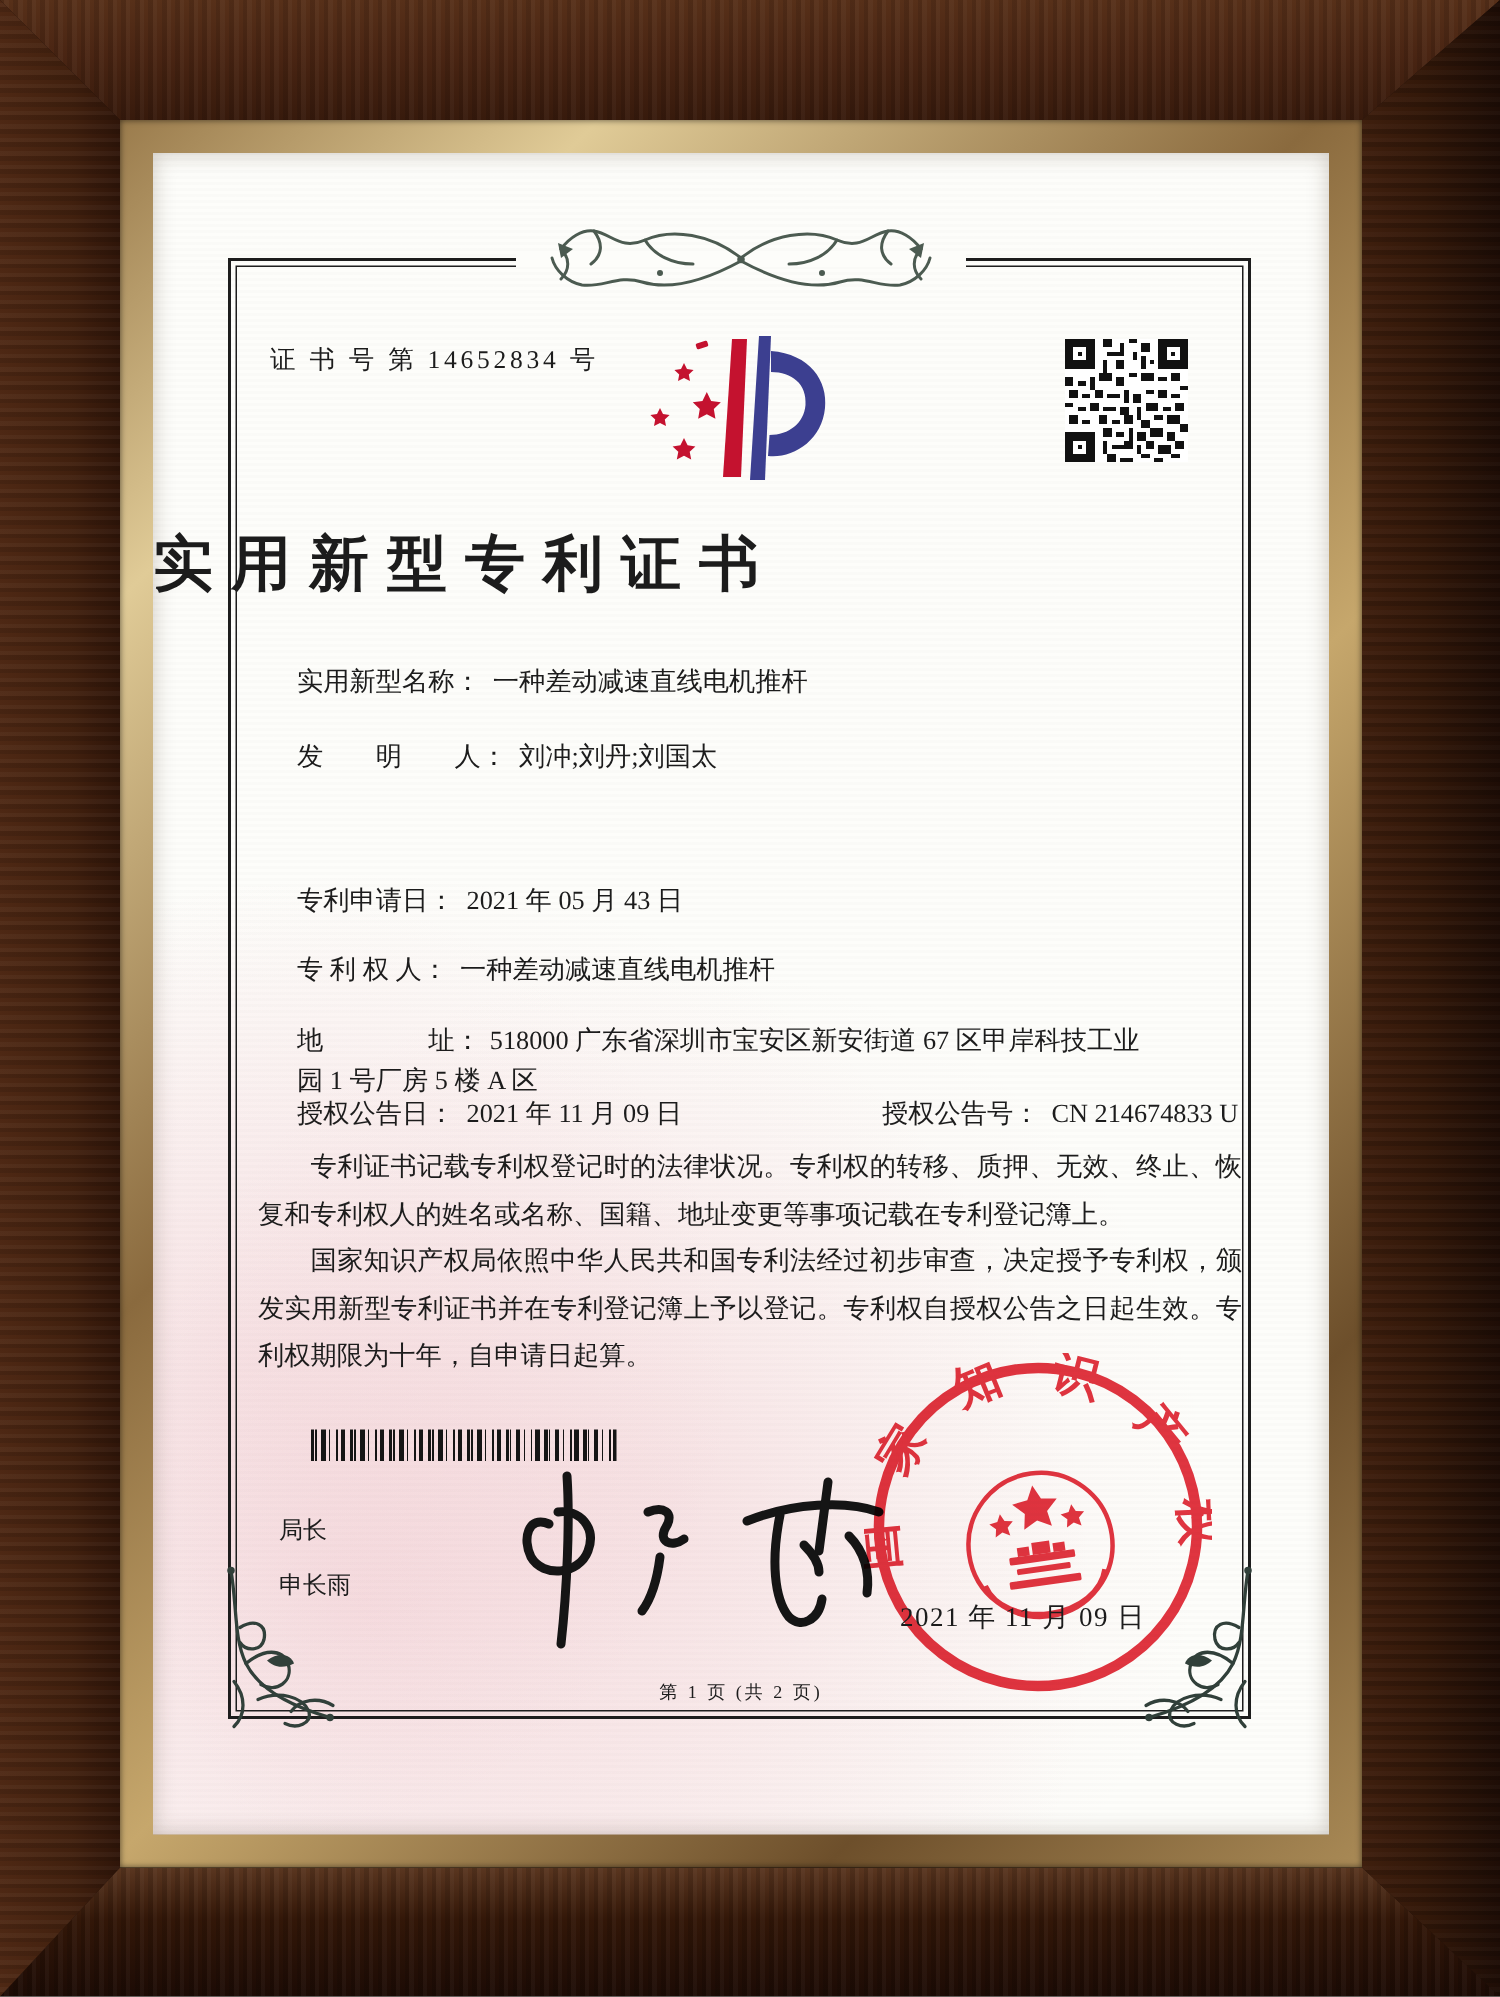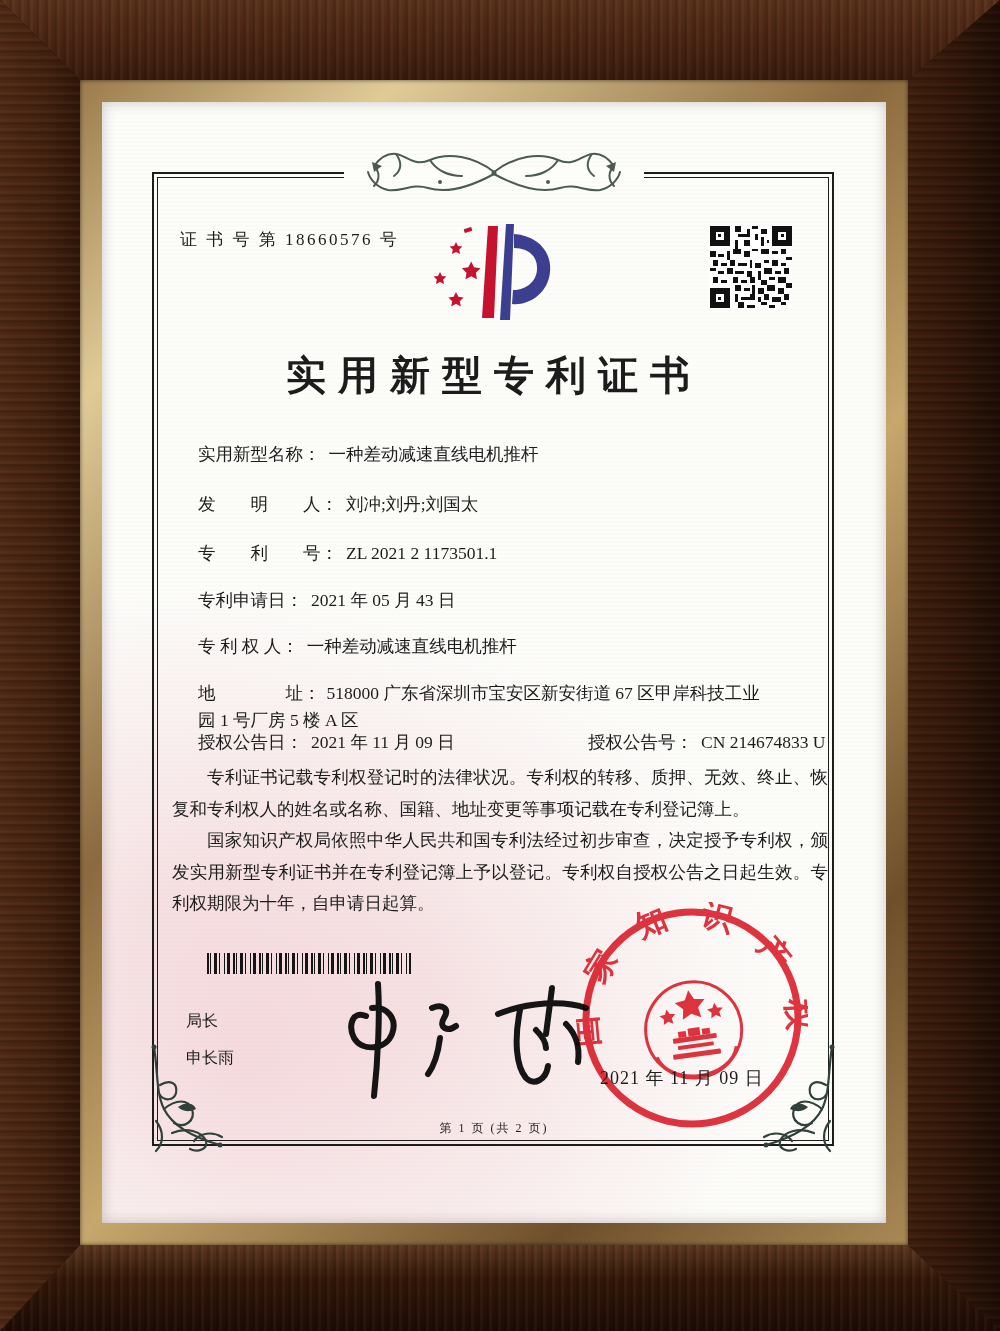--- a/index.html
+++ b/index.html
@@ -44,21 +44,21 @@
   .cert-border-inner { position:absolute; inset:3px; border:1px solid #1d1d1d; }
 
   .orn-top { position:absolute; left:50%; top:40px; transform:translateX(-50%); }
   .orn-bl { position:absolute; left:40px; bottom:62px; }
   .orn-br { position:absolute; right:42px; bottom:62px; transform:scaleX(-1); }
 
   .cert-no { position:absolute; left:78px; top:126px; font-size:17px; letter-spacing:2.5px; }
   .logo { position:absolute; left:326px; top:118px; }
   .qr { position:absolute; left:608px; top:124px; width:82px; height:82px; }
 
-  .title { position:absolute; left:0; right:0; top:246px; text-align:center;
+  .title { position:absolute; left:0; right:0; top:246px; text-align:left;
     font-size:40px; font-weight:600; letter-spacing:12px; }
 
   .row { position:absolute; left:96px; font-size:17.5px; white-space:nowrap; }
   .row .lbl { display:inline-block; }
   .row .val { margin-left:8px;text-align:right; }
   .row-addr { white-space:normal; width:570px; line-height:27px; }
   .row-addr .val { margin-left:6px; }
   .grant-no { position:absolute; left:390px; top:0; }
 
   .paras { position:absolute; left:70px; right:58px; top:660px; font-size:17.5px; line-height:31.5px; text-align:justify; }
@@ -135,21 +135,21 @@
           <path d="M14 80 C22 90 22 102 14 110"></path>
           <path d="M52 100 C58 92 70 90 80 96"></path>
         </g>
         <g fill="#31403a">
           <circle cx="12" cy="6" r="2.5"></circle>
             <circle cx="78" cy="104" r="2.5"></circle>
           <path d="M36 66 c8 -6 16 -4 18 2 c-8 4 -14 2 -18 -2 z"></path>
         </g>
       </svg>
 
-      <div class="cert-no">证 书 号 第 18660576 号</div>
+      <div class="cert-no">证 书 号 第 14652834 号</div>
 
       <svg class="logo" width="126" height="104" viewBox="0 0 126 104">
         <path d="M60 6 L70 6 L66 98 L54 98 Z" fill="#c4122f"></path>
         <path d="M72 4 L80 4 L76 100 L66 100 Z" fill="#3c3f90" transform="translate(6 0)"></path>
         <path d="M86 14 C112 16 124 34 122 52 C120 74 100 86 84 84 L85 70 C98 70 108 62 109 50 C110 36 100 28 86 28 Z" fill="#3c3f90"></path>
         <g fill="#c4122f">
           <path d="M44 38 l3.2 6.6 7.2 1 -5.2 5 1.2 7.2 -6.4 -3.4 -6.4 3.4 1.2 -7.2 -5.2 -5 7.2 -1 z" transform="scale(0.9) translate(4 8)"></path>
           <path d="M24 28 l2 4 4.4 .6 -3.2 3 .8 4.4 -4 -2 -4 2 .8 -4.4 -3.2 -3 4.4 -.6 z" transform="translate(4 -6)"></path>
           <path d="M12 52 l2 4 4.4 .6 -3.2 3 .8 4.4 -4 -2 -4 2 .8 -4.4 -3.2 -3 4.4 -.6 z"></path>
           <path d="M28 72 l2.4 4.8 5.2 .8 -3.8 3.6 1 5.2 -4.8 -2.6 -4.8 2.6 1 -5.2 -3.8 -3.6 5.2 -.8 z"></path>
@@ -169,23 +169,20 @@
         </g>
       </svg>
 
       <div class="title">实用新型专利证书</div>
 
       <div class="row" style="top:340px">
         <span class="lbl">实用新型名称：</span><span class="val">一种差动减速直线电机推杆</span>
       </div>
       <div class="row" style="top:390px">
         <span class="lbl">发　　明　　人：</span><span class="val">刘冲;刘丹;刘国太</span>
-      </div>
-      <div class="row" style="top:439px">
-        <span class="lbl">专　　利　　号：</span><span class="val">ZL 2021 2 1173501.1</span>
       </div>
       <div class="row" style="top:486px">
         <span class="lbl">专利申请日：</span><span class="val">2021 年 05 月 43 日</span>
       </div>
       <div class="row" style="top:532px">
         <span class="lbl">专 利 权 人：</span><span class="val">一种差动减速直线电机推杆</span>
       </div>
       <div class="row row-addr" style="top:578px">
         <span class="lbl">地　　　　址：</span><span class="val">518000 广东省深圳市宝安区新安街道 67 区甲岸科技工业园 1 号厂房 5 楼 A 区</span>
       </div>

